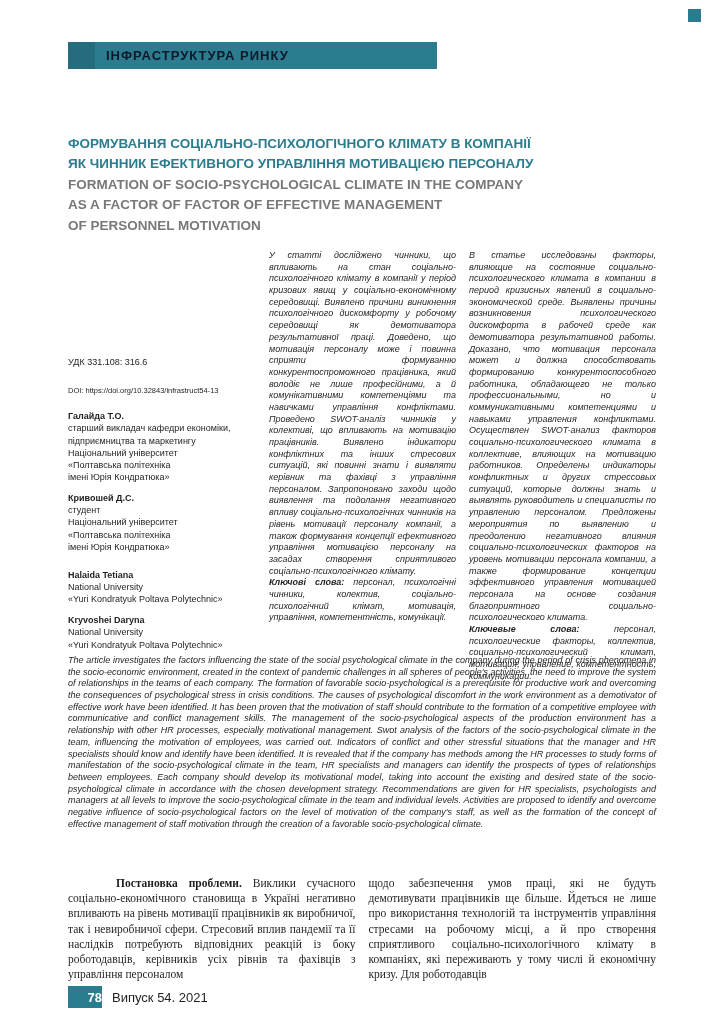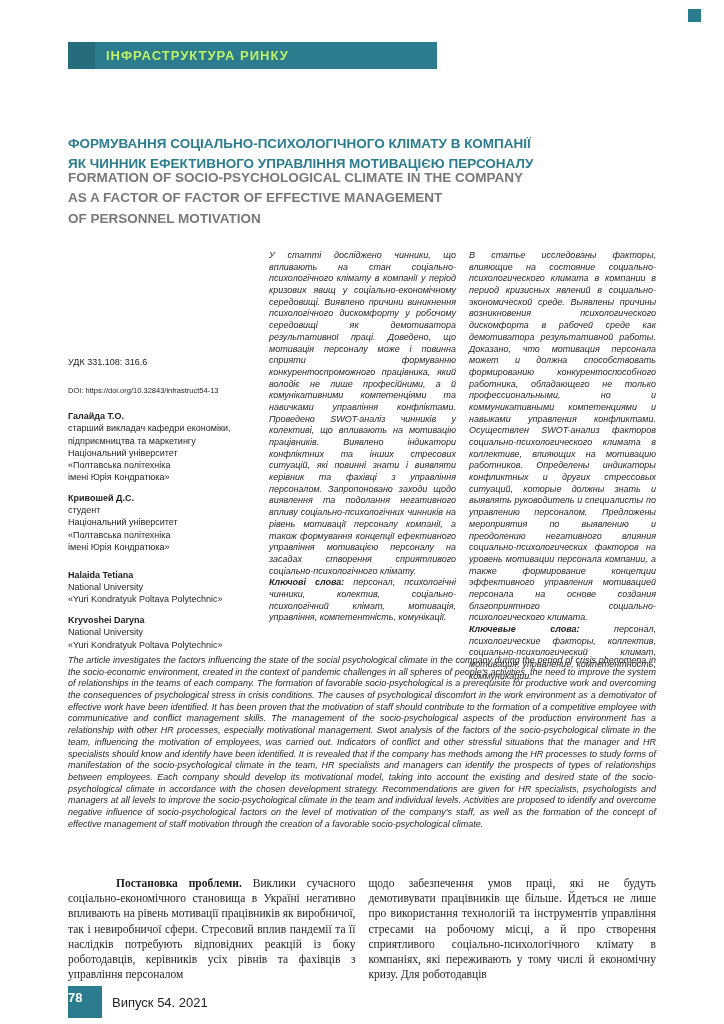--- a/index.html
+++ b/index.html
@@ -8,26 +8,26 @@
     width:724px; height:1024px;
     font-family:"Liberation Sans", sans-serif;
     color:var(--ink, #1f1f1f);
   }
   .page { position:relative; width:724px; height:1024px; overflow:hidden; background:#fff; }
 
   .corner-square { position:absolute; top:9px; right:23px; width:13px; height:13px; background:var(--teal,#2b7c8e); }
 
   .banner { position:absolute; top:42px; left:68px; width:369px; height:27px; background:var(--teal,#2b7c8e); display:flex; align-items:center; }
   .banner-square { width:27px; height:27px; flex:0 0 27px; background:var(--teal_dark,#256c7c); }
-  .banner-title { color:#bef264; font-weight:bold; font-size:13px; letter-spacing:1px; padding-left:11px; white-space:nowrap; }
+  .banner-title { color:#0f172a; font-weight:bold; font-size:13px; letter-spacing:1px; padding-left:11px; white-space:nowrap; }
 
   .section-heading { position:absolute; top:80px; left:68px; right:68px; text-align:right; color:var(--teal,#2b7c8e); font-size:16px; letter-spacing:0.3px; white-space:nowrap; }
 
   .title-uk { position:absolute; top:134px; left:68px; width:566px; color:var(--teal,#2b7c8e); font-size:13.5px; font-weight:bold; line-height:1.5; white-space:pre-line; }
-  .title-en { position:absolute; top:168px; left:68px; width:566px; color:var(--title_gray,#77787a); font-size:13.5px; font-weight:bold; line-height:1.5; white-space:pre-line; }
+  .title-en { position:absolute; top:175px; left:68px; width:566px; color:var(--title_gray,#77787a); font-size:13.5px; font-weight:bold; line-height:1.5; white-space:pre-line; }
 
   .columns { position:absolute; top:250px; left:68px; right:68px; display:flex; gap:13px; }
   .meta-col { flex:0 0 188px; padding-top:106px; font-size:9px; line-height:1.35; }
   .udc { margin-bottom:18px; }
   .doi { font-size:7.5px; margin-bottom:14px; }
   .author-block { margin-bottom:9px; }
   .author-block.en-gap { margin-top:16px; }
   .author-name { font-weight:bold; }
   .author-details { white-space:pre-line; }
 
@@ -37,21 +37,21 @@
 
   .abs-en { position:absolute; top:655px; left:68px; right:68px; }
 
   .body-cols { position:absolute; top:876px; left:68px; right:68px; display:flex; gap:13px; font-family:"Liberation Serif", serif; }
   .body-col { flex:1 1 0; min-width:0; }
   .body-p { font-size:11.5px; line-height:1.32; text-align:justify; }
   .body-p.indent { text-indent:20px; }
   .run-in { font-weight:bold;margin-left:28px; }
 
   .page-footer { position:absolute; top:986px; left:68px; display:flex; align-items:center; gap:10px; }
-  .page-num { width:34px; height:32px; background:var(--teal,#2b7c8e); color:#fff; font-weight:bold; font-size:13px; line-height:24px; text-align:left; }
+  .page-num { width:34px; height:22px; background:var(--teal,#2b7c8e); color:#fff; font-weight:bold; font-size:13px; line-height:24px; text-align:right; }
   .issue { font-weight:normal; font-size:13px; color:#1f1f1f; }
 </style>
 </head>
 <body>
 
 <div class="page">
 
   <div class="corner-square"></div>
 
   <header class="banner">

